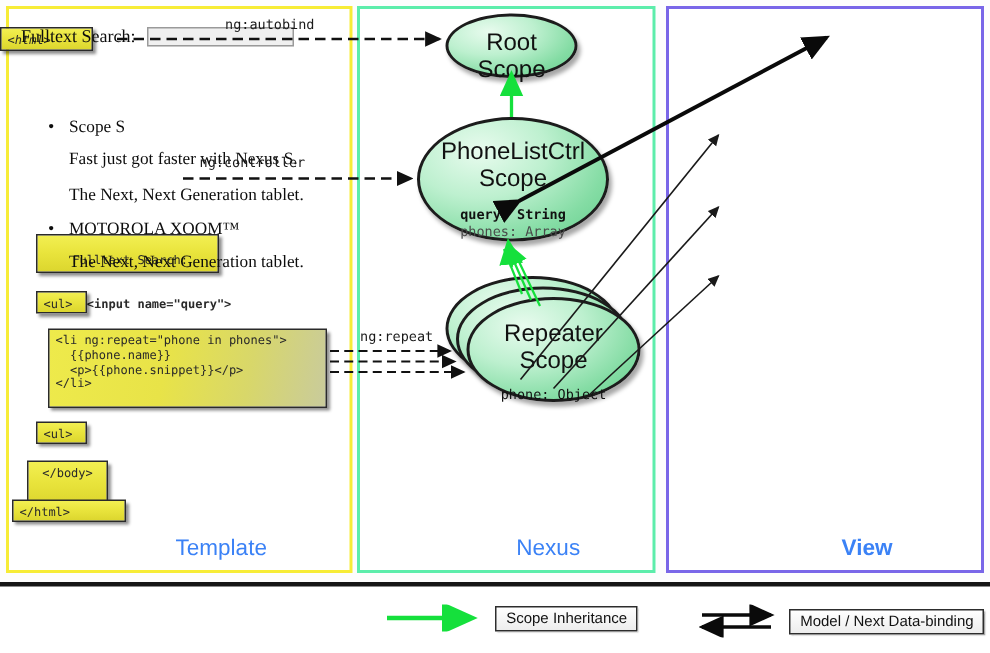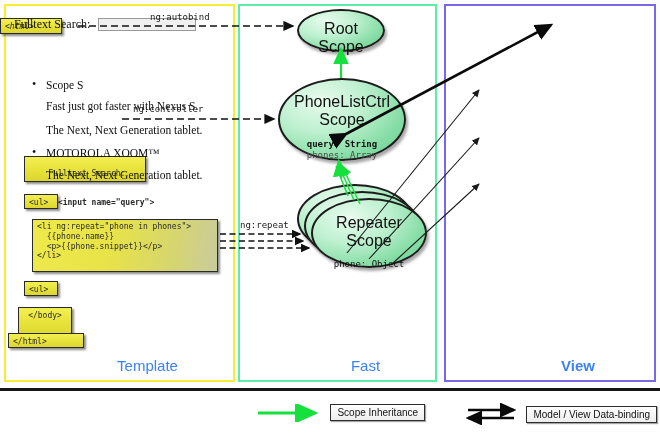--- a/index.html
+++ b/index.html
@@ -136,21 +136,21 @@
   &lt;p&gt;{{phone.snippet}}&lt;/p&gt;
 &lt;/li&gt;</div>
 
   <div class="codebox" style="left:24px;top:281px;width:34px;height:15px;line-height:11px;">&lt;ul&gt;</div>
 
   <div class="codebox" style="left:18px;top:307px;width:54px;height:30px;line-height:11px;text-align:center;">&lt;/body&gt;</div>
 
   <div class="codebox" style="left:8px;top:333px;width:76px;height:15px;line-height:11px;">&lt;/html&gt;</div>
 
   <div class="panel panel-model">
-    <div class="panel-label">Fast</div>
+    <div class="panel-label">Nexus</div>
   </div>
 
   <div class="oval" style="left:297px;top:9px;width:88px;height:43px;padding-top:9px;">
     <div class="ttl">Root</div>
     <div class="ttl">Scope</div>
   </div>
 
   <div class="oval" style="left:278px;top:78px;width:128px;height:83px;padding-top:13px;">
     <div class="ttl">PhoneListCtrl</div>
     <div class="ttl">Scope</div>
@@ -251,17 +251,17 @@
     <div class="legend-item" style="left:466px;">
       <svg width="56" height="22" style="vertical-align:middle;">
         <defs>
           <marker id="lg-bk" markerWidth="7" markerHeight="7" refX="6" refY="3.2" orient="auto">
             <path d="M0,0 L7,3.2 L0,6.4 z" fill="#0a0a0a"></path>
           </marker>
         </defs>
         <line x1="2" y1="7" x2="48" y2="7" stroke="#0a0a0a" stroke-width="2.4" marker-end="url(#lg-bk)"></line>
         <line x1="48" y1="15" x2="2" y2="15" stroke="#0a0a0a" stroke-width="2.4" marker-end="url(#lg-bk)"></line>
       </svg>
-      <span class="legend-chip">Model / View Data-binding</span>
+      <span class="legend-chip">Model / Next Data-binding</span>
     </div>
   </div>
 
 </div>
 
 </body></html>

